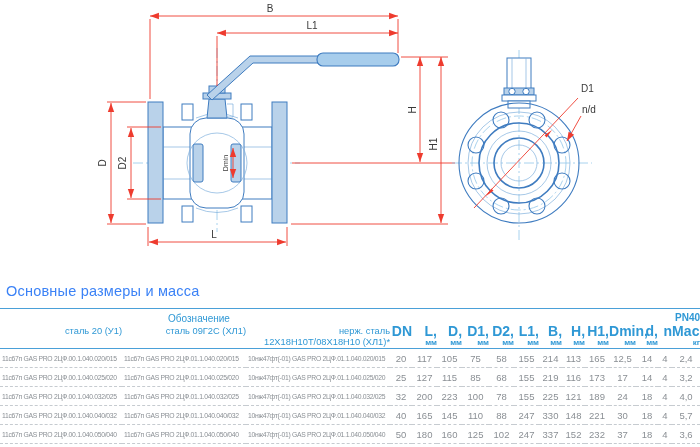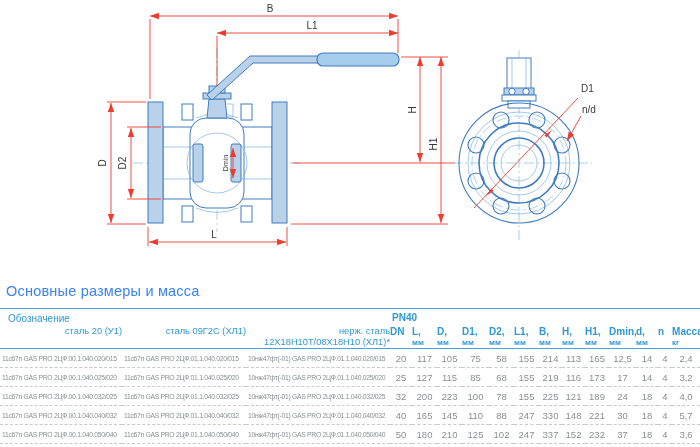--- a/index.html
+++ b/index.html
@@ -18,26 +18,26 @@
   .dimfill{fill:#ee3b2e;stroke:none;}
   .dimtext{fill:#3a3a3a;font-size:10px;font-family:"Liberation Sans",sans-serif;}
   .dimtext.small{font-size:7px;}
   
   .title{position:absolute;left:6px;top:283px;font-size:14.5px;color:#3b82f6;letter-spacing:0.2px;}
   
   table{position:absolute;left:0;top:308px;width:700px;border-collapse:collapse;table-layout:fixed;
         border-top:1px solid #4aa0d8;}
   thead{border-bottom:1px solid #4aa0d8;}
   th,td{padding:0;margin:0;}
-  thead th{color:#2f98d5;font-weight:bold;font-size:10px;text-align:left;vertical-align:bottom;}
-  .gh-left{text-align:left;font-weight:normal;font-size:10px;padding:3px 0 1px 8px;height:13px;vertical-align:middle;}
+  thead th{color:#2f98d5;font-weight:bold;font-size:10px;text-align:right;vertical-align:bottom;}
+  .gh-left{text-align:center;font-weight:normal;font-size:10px;padding:3px 0 1px 8px;height:13px;vertical-align:middle;}
   .gh-pn{font-weight:bold;font-size:10px;height:13px;vertical-align:middle;}
   th.mat{font-weight:normal;text-align:left;vertical-align:middle;}
   th.mat .h1,th.mat .h2{font-size:9.3px;line-height:11px;text-align:right;}
-  th .h1{font-size:10px;line-height:11px;}
+  th .h1{font-size:14px;line-height:11px;}
   th .h2{font-size:8px;line-height:11px;min-height:11px;}
   th:nth-child(1){padding-left:8px;}
   th:nth-child(2){padding-left:2px;}
   th:nth-child(3){padding-left:2px;}
   tbody td{height:18px;border-bottom:1px dashed #c6cbd0;color:#8a8f94;font-size:9.5px;text-align:center;
            white-space:nowrap;overflow:hidden;}
   tbody td.desig{font-size:6.8px;letter-spacing:-0.3px;text-align:left;padding-left:2px;}
 </style>
 </head>
 <body>
@@ -324,21 +324,21 @@
           <td>18</td>
           <td>4</td>
           <td>5,7</td>
         </tr>
         <tr>
           <td class="desig">11с67п GAS PRO 2ЦФ.00.1.040.050/040</td>
           <td class="desig">11с67п GAS PRO 2ЦФ.01.1.040.050/040</td>
           <td class="desig">10нж47фт(-01) GAS PRO 2ЦФ.01.1.040.050/040</td>
           <td>50</td>
           <td>180</td>
-          <td>210</td>
+          <td>160</td>
           <td>125</td>
           <td>102</td>
           <td>247</td>
           <td>337</td>
           <td>152</td>
           <td>232</td>
           <td>37</td>
           <td>18</td>
           <td>4</td>
           <td>3,6</td>

